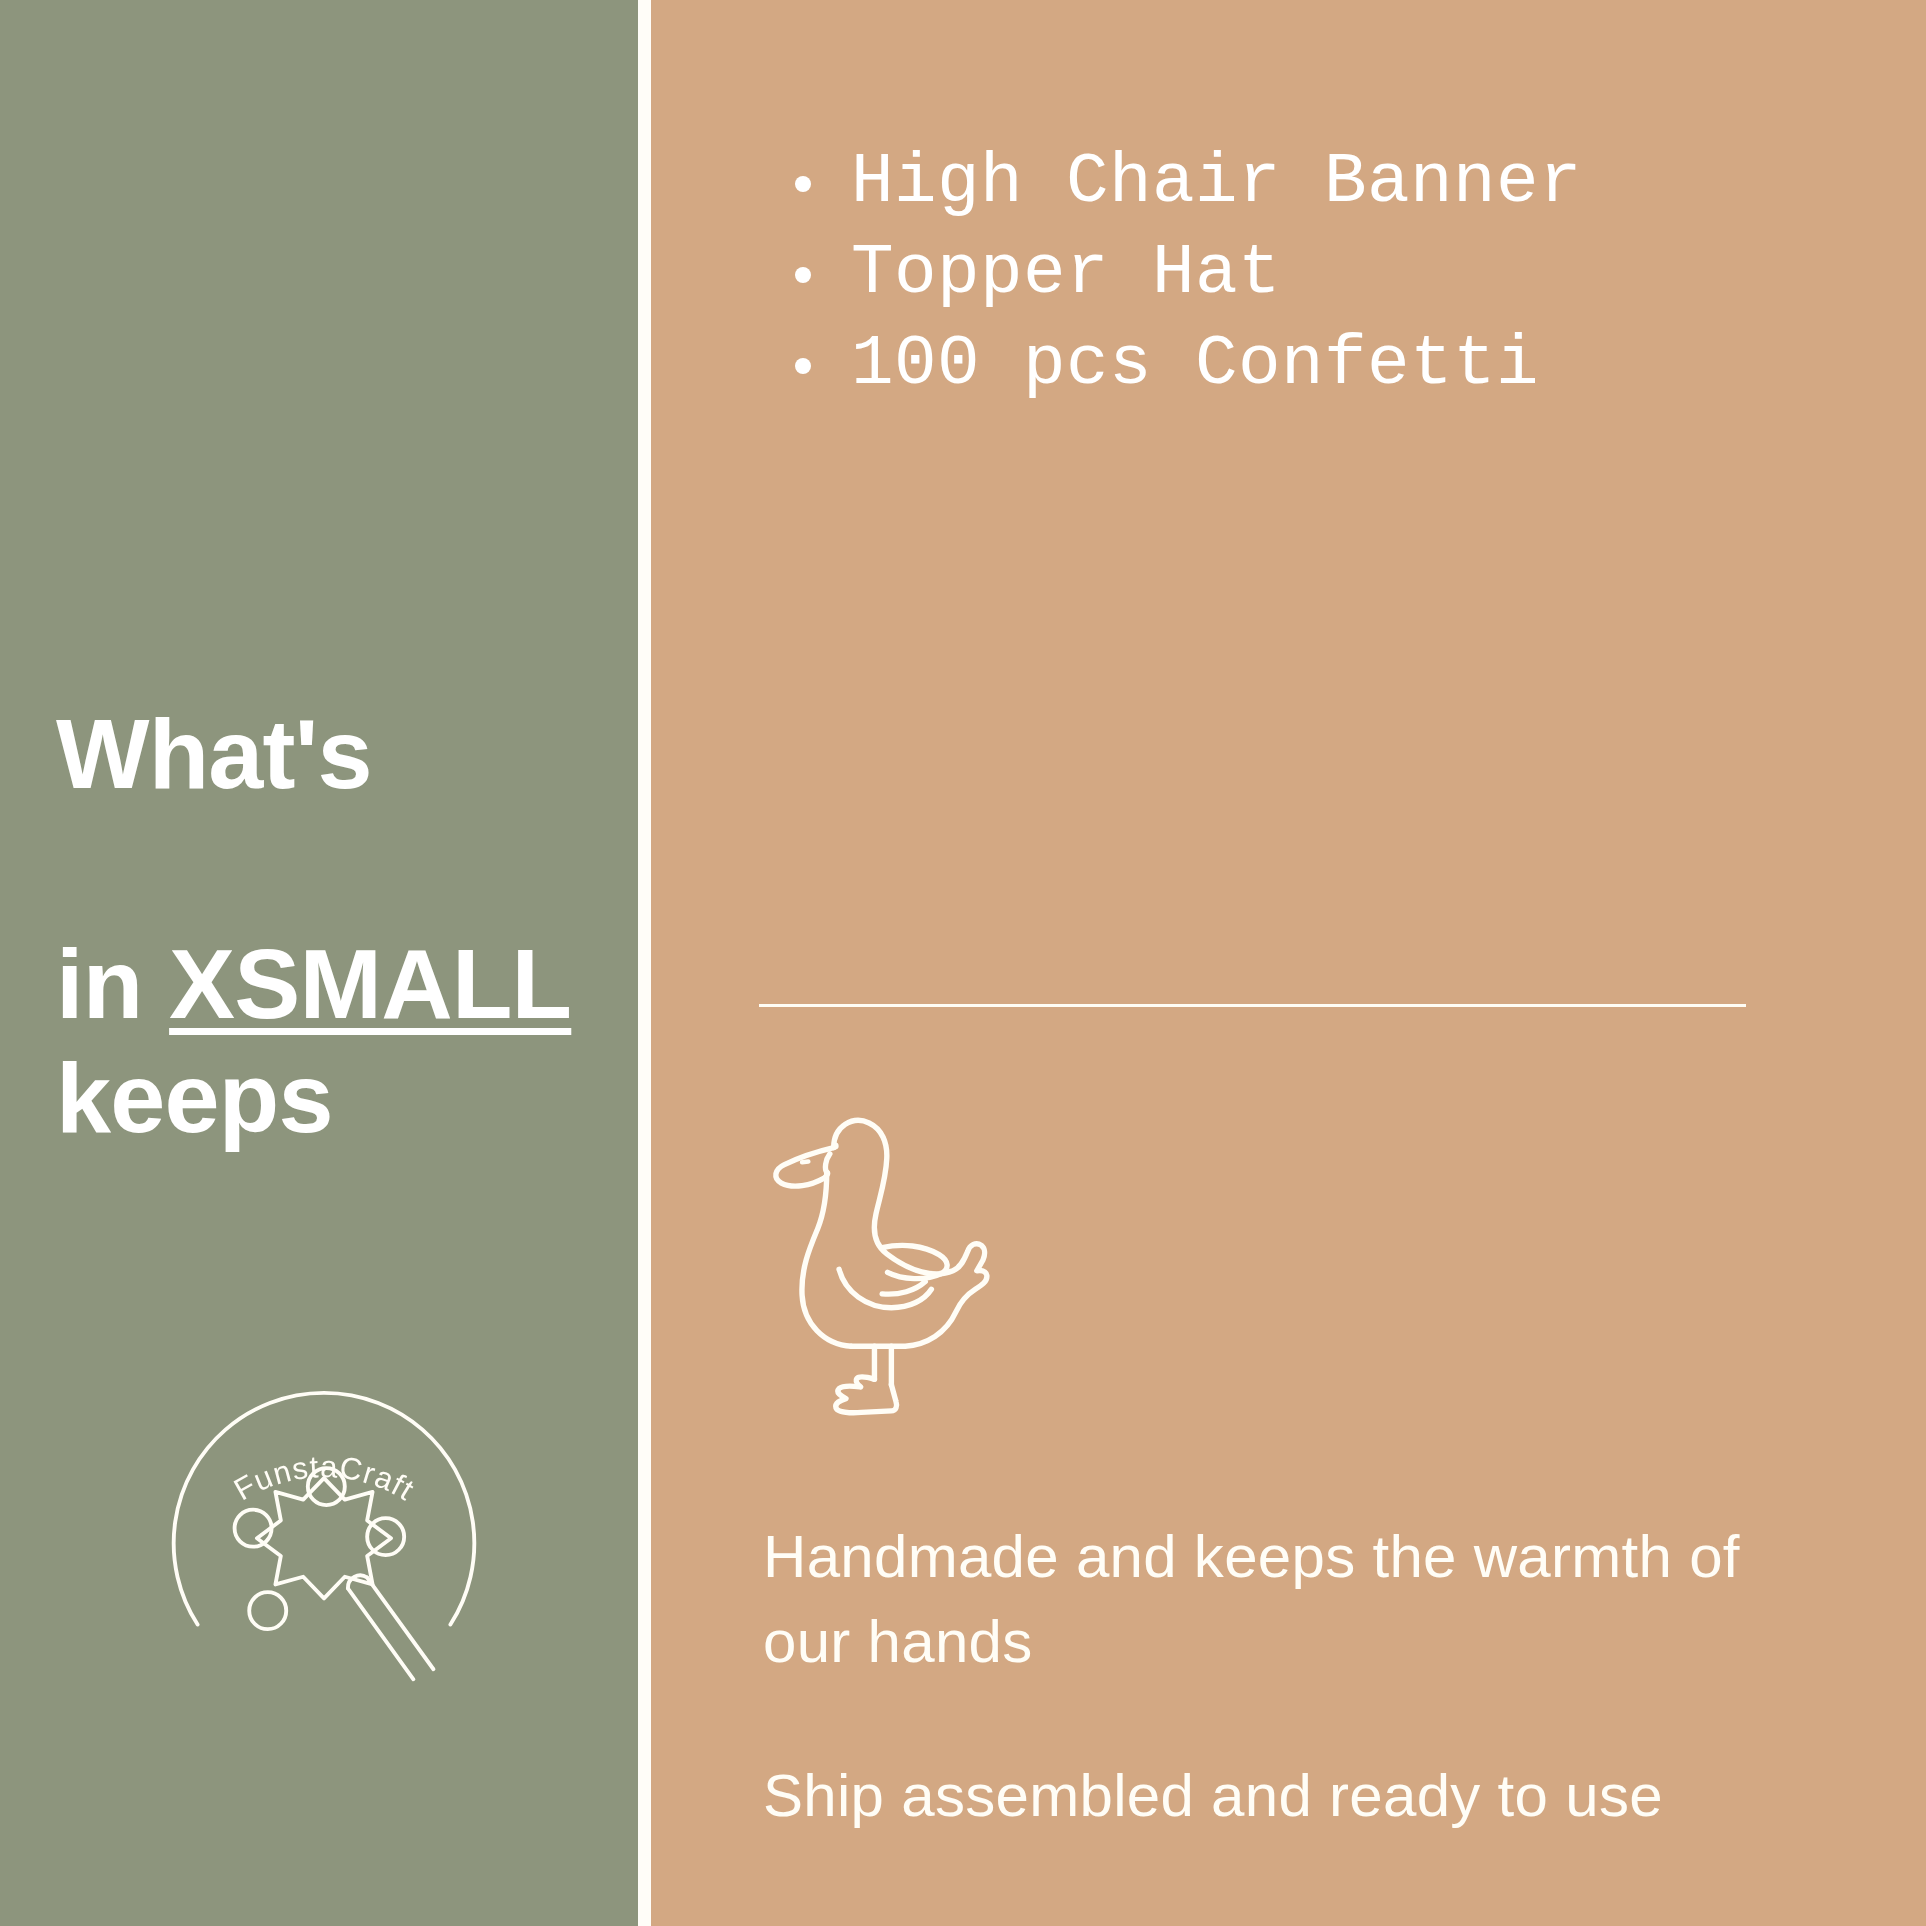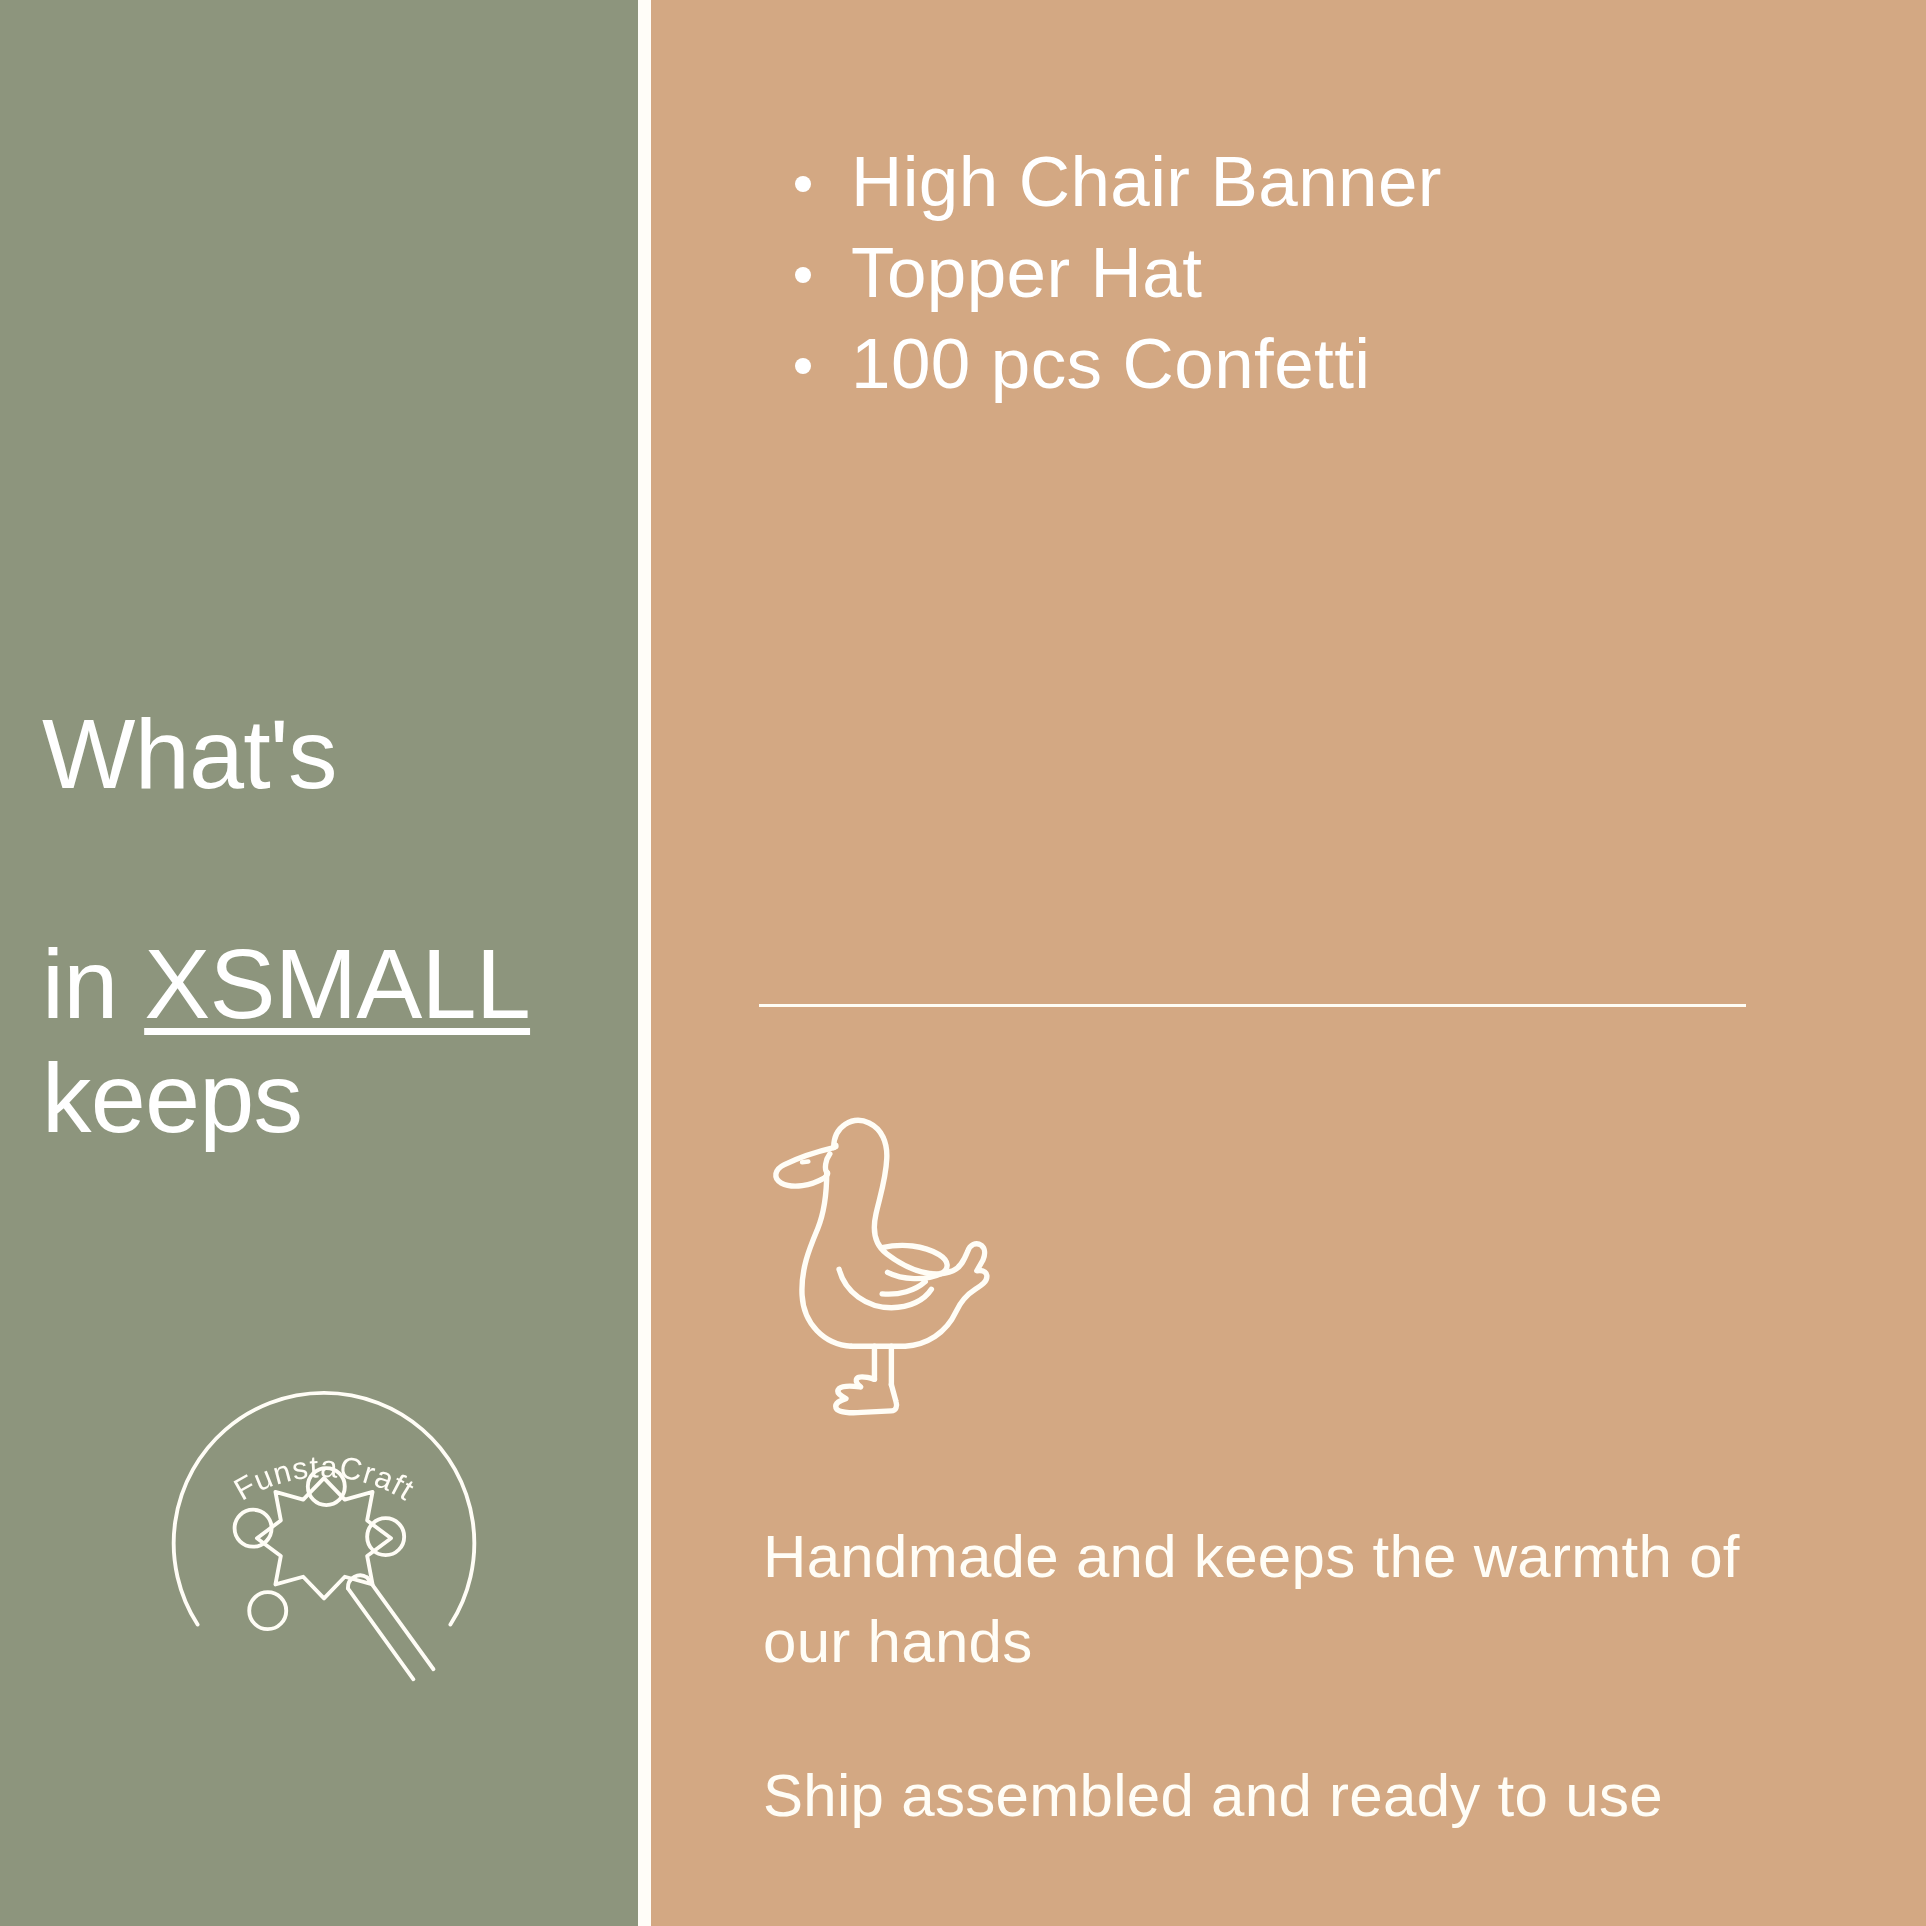--- a/index.html
+++ b/index.html
@@ -41,26 +41,26 @@
     left: 638px;
     top: 0;
     width: 13px;
     height: 1926px;
     background: #fffdf8;
   }
 
   
   .headline {
     position: absolute;
-    left: 42px;
+    left: 56px;
     top: 697px;
     width: 539px;
     color: #ffffff;
     font-size: 99px;
-    font-weight: 400;
+    font-weight: 700;
     line-height: 1.16;
     letter-spacing: -0.8px;
   }
   .headline .u {
     text-decoration: underline;
     text-decoration-thickness: 7px;
     text-underline-offset: 10px;
   }
 
   
@@ -85,20 +85,21 @@
   }
   .bullets li {
     position: relative;
     padding-left: 63px;
     color: #ffffff;
     font-size: 71px;
     font-weight: 400;
     line-height: 1.28;
     letter-spacing: 0.4px;
     white-space: nowrap;
+    font-family: Liberation Mono, monospace;
   }
   .bullets li .dot {
     position: absolute;
     left: 7px;
     top: 39px;
     width: 16px;
     height: 16px;
     border-radius: 50%;
     background: #ffffff;
   }

